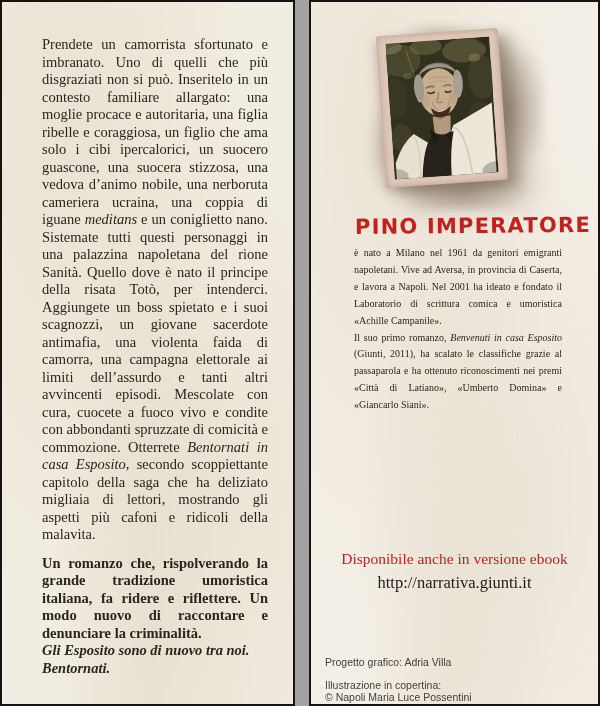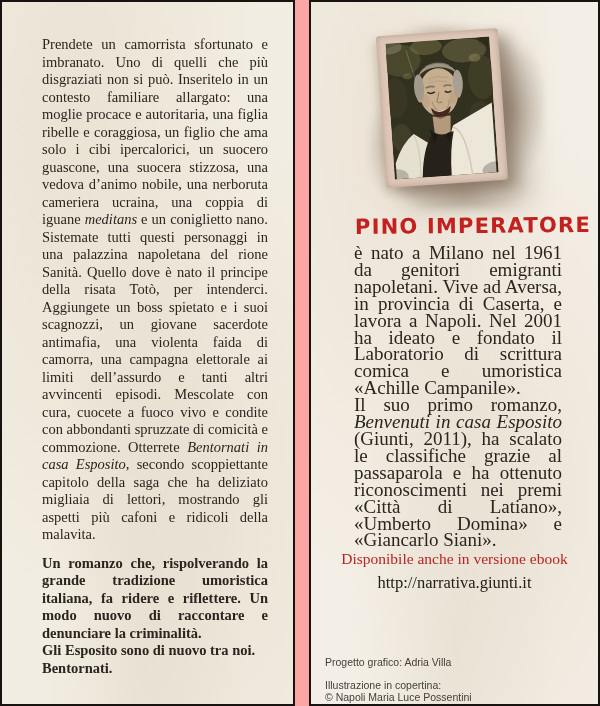--- a/index.html
+++ b/index.html
@@ -4,21 +4,21 @@
 <style>
   html, body {
     margin: 0;
     padding: 0;
     background: #fbfbf9;
   }
   #canvas {
     position: relative;
     width: 600px;
     height: 706px;
-    background: #fca5a5;
+    background: #a3a3a3;
     overflow: hidden;
     font-family: "Liberation Serif", serif;
   }
   .flap {
     position: absolute;
     top: 0;
     height: 706px;
     background-color: #f2ede2;
     background-image:
       radial-gradient(ellipse at 25% 18%, rgba(214,198,172,0.28), rgba(214,198,172,0) 60%),
@@ -38,21 +38,21 @@
     width: 226px;
     font-size: 14.5px;
     line-height: 17.5px;
     color: #2b2520;
     text-align: justify;
     hyphens: auto;
     -webkit-hyphens: auto;
   }
   .blurb p { margin: 0; }
   .blurb .para-bold { font-weight: bold; margin-top: 11px; }
-  .blurb .bold-line { font-weight: bold; }
+  .blurb .bold-line { font-weight: bold; font-style: italic; }
 
   
   .photo-smudge {
     position: absolute;
     left: 58px;
     top: 22px;
     width: 175px;
     height: 185px;
     background:
       radial-gradient(60px 95px at 140px 85px, rgba(112,93,74,0.45), rgba(112,93,74,0) 72%),
@@ -90,21 +90,21 @@
     letter-spacing: 1.2px;
     color: #c2221f;
     white-space: nowrap;
     transform: rotate(-0.5deg);
   }
   .bio {
     position: absolute;
     left: 43px;
     top: 243px;
     width: 208px;
-    font-size: 19px;
+    font-size: 10px;
     line-height: 16.9px;
     color: #2b2520;
     text-align: justify;
     hyphens: auto;
     -webkit-hyphens: auto;
   }
   .bio p { margin: 0; }
 
   .ebook-notice {
     position: absolute;

